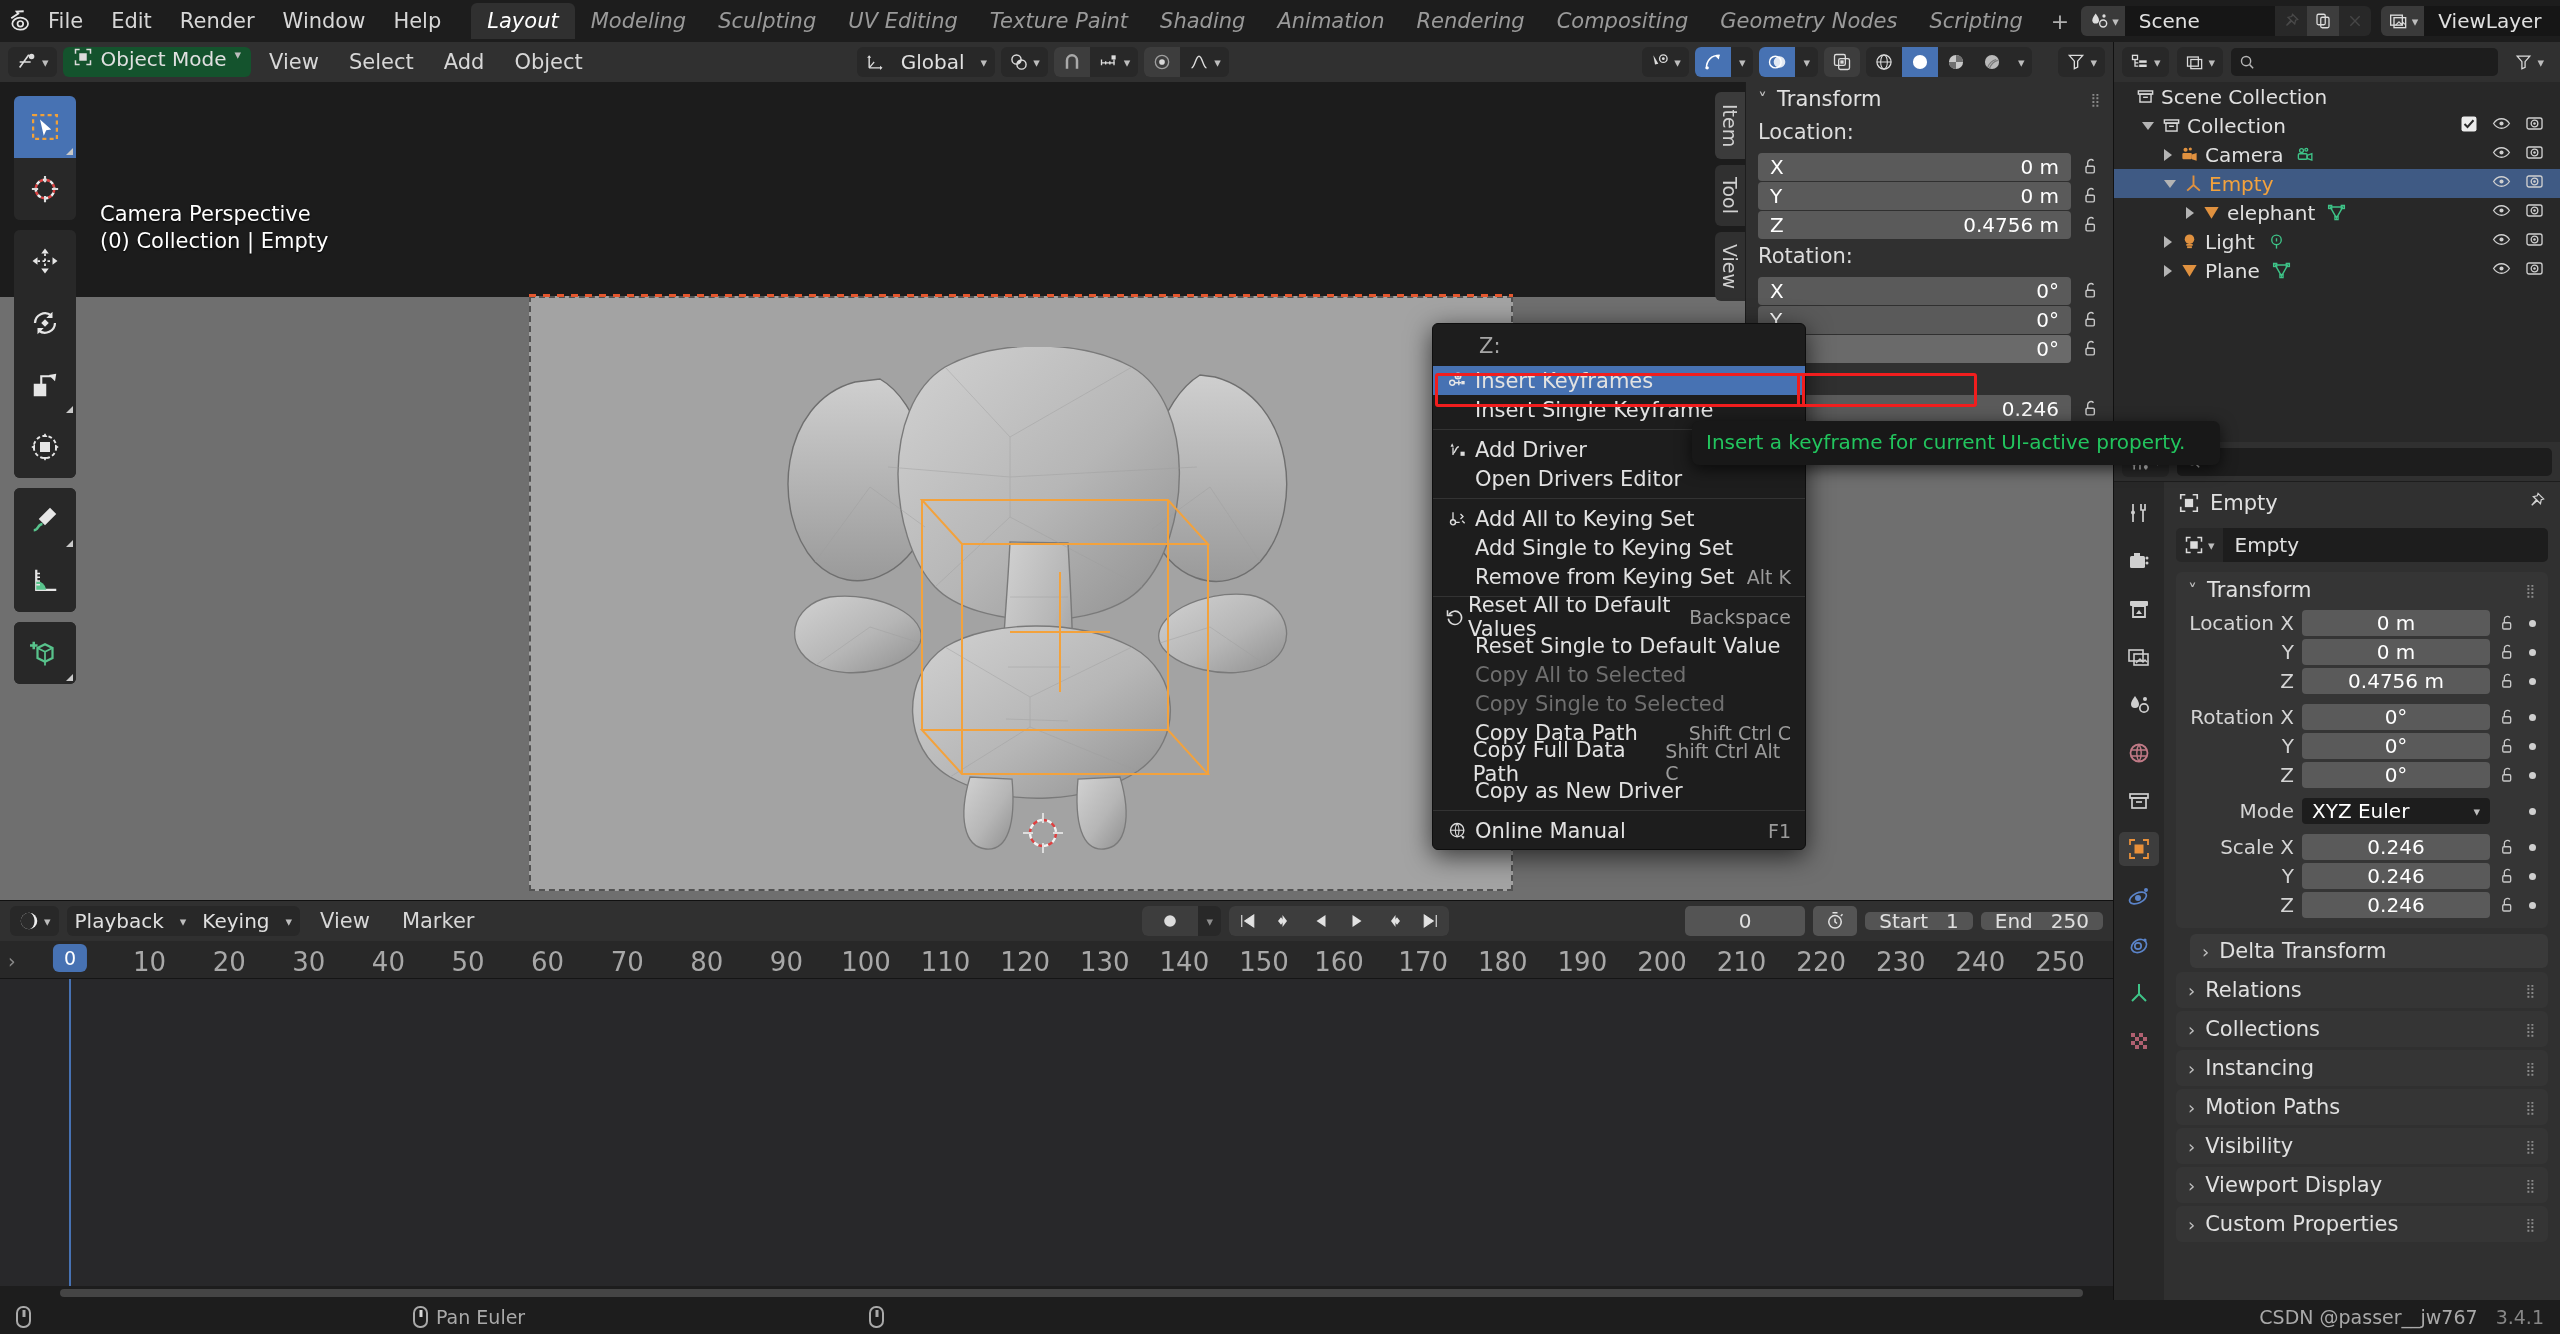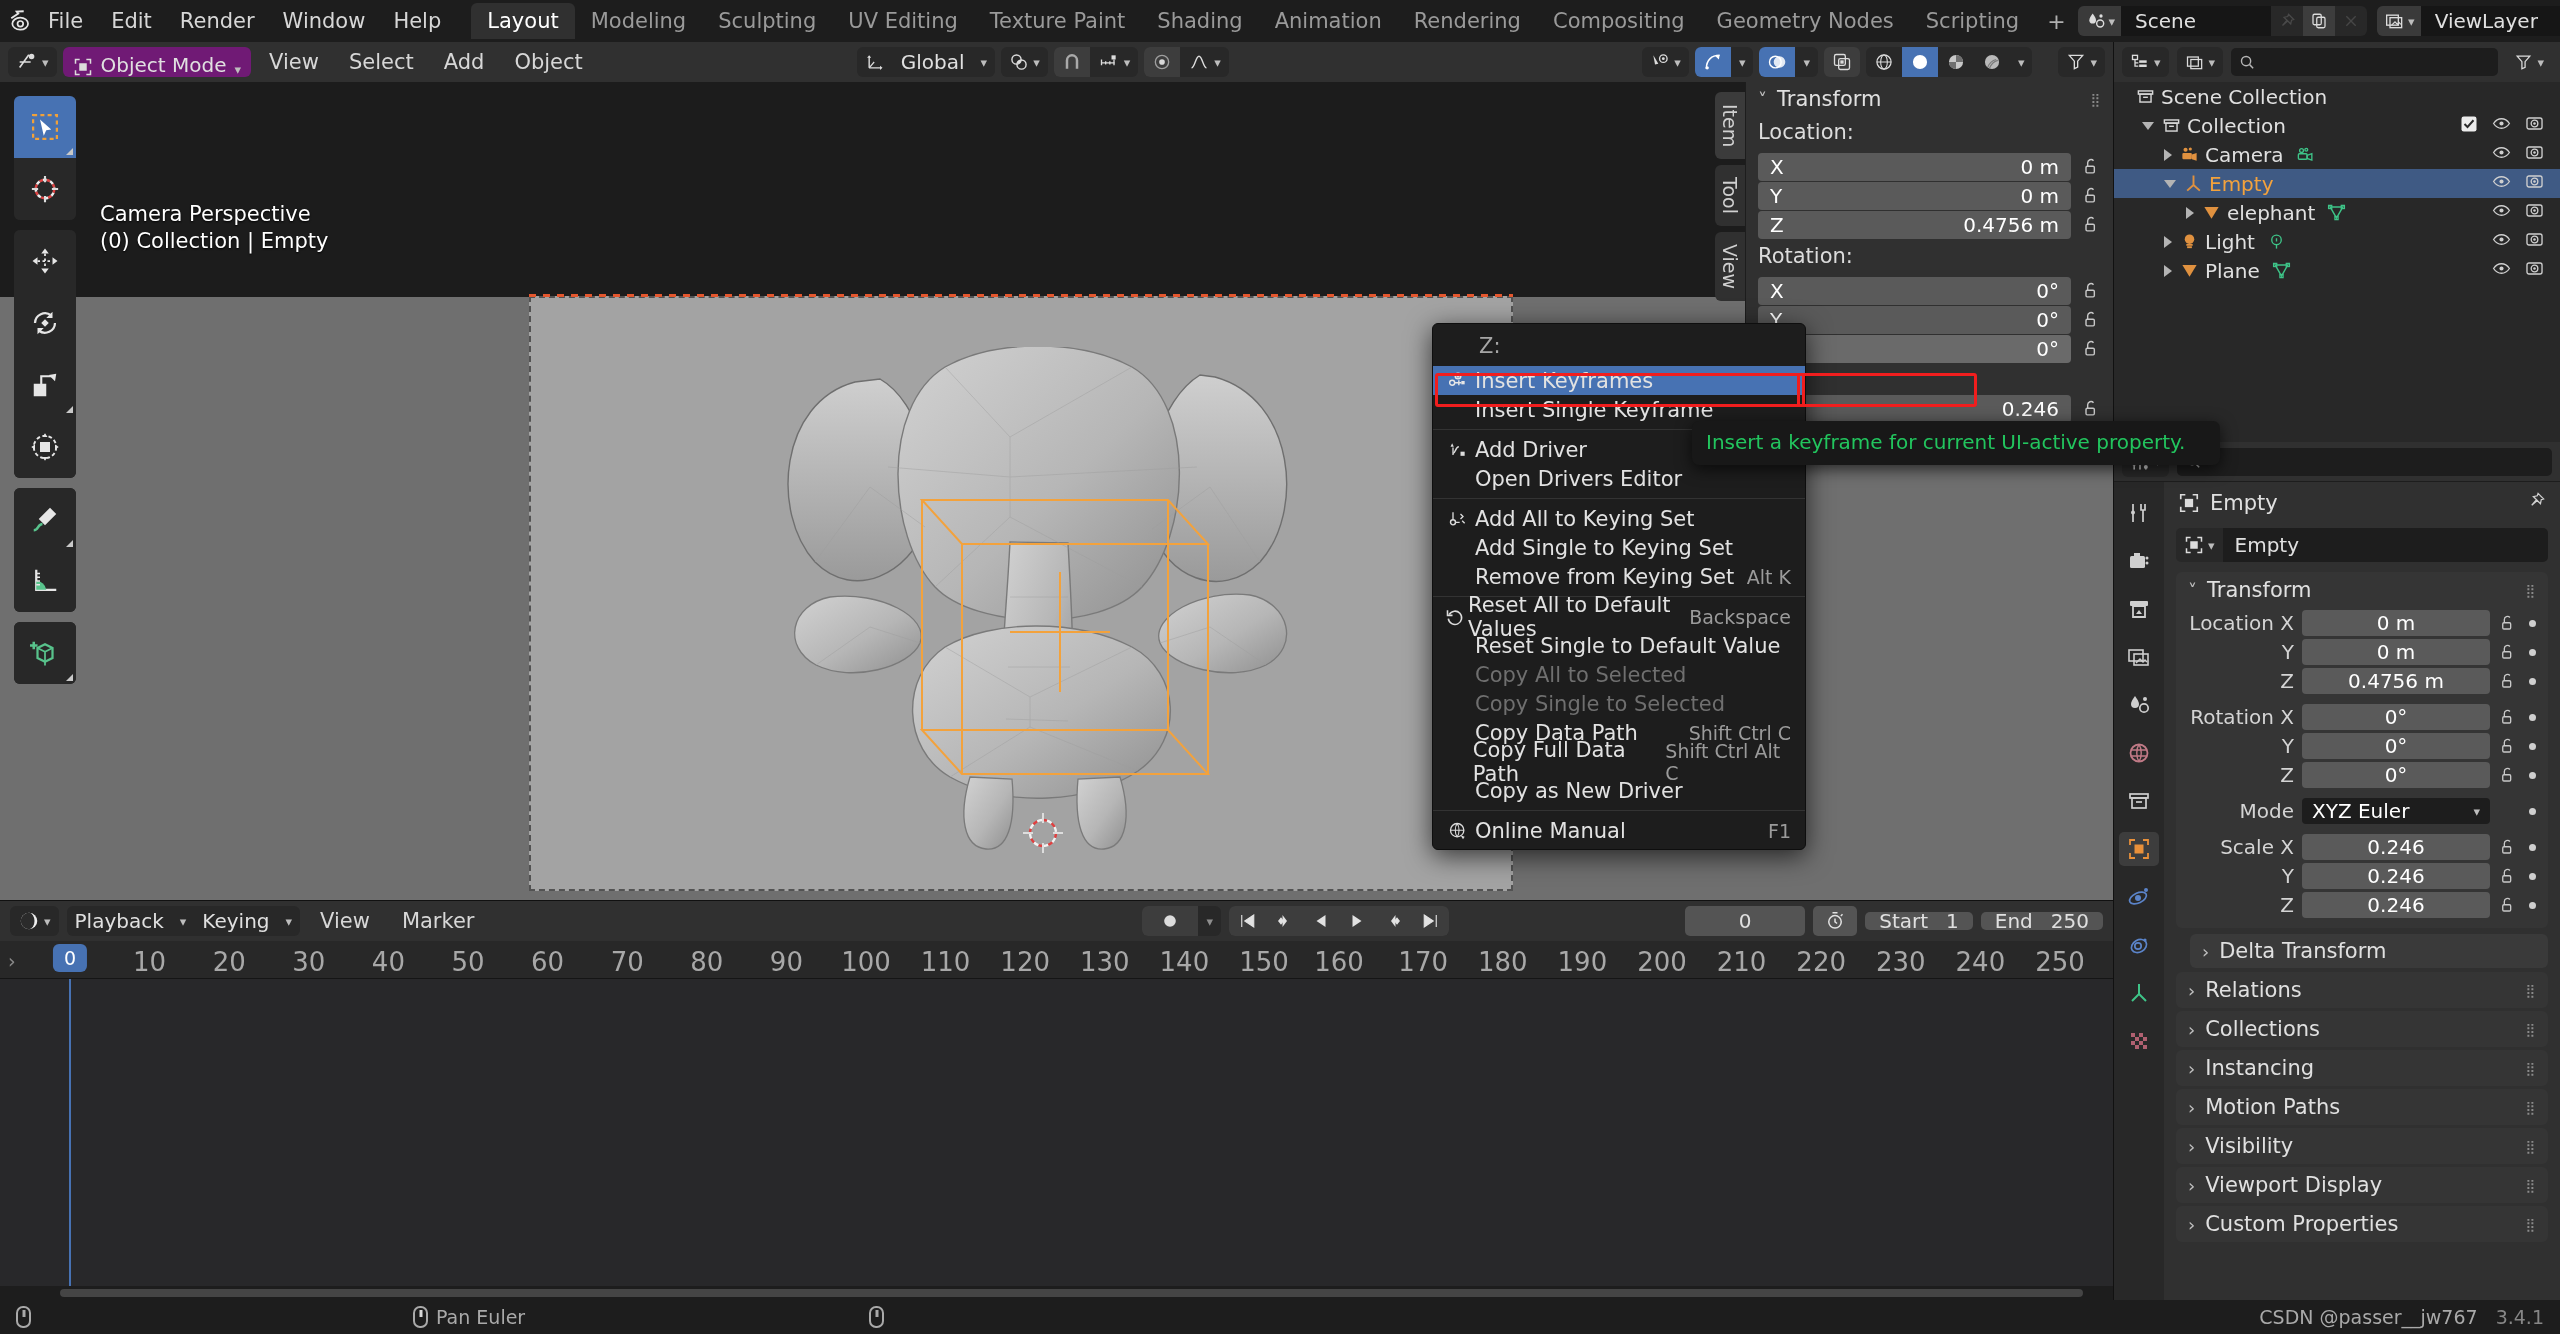--- a/index.html
+++ b/index.html
@@ -12,21 +12,21 @@
   }
 
   
   #topbar {
     height:42px; background:#1d1d1d; display:flex; align-items:center;
     padding:0 8px; gap:0px; position:relative; z-index:40;
   }
   #topbar .logo { width:44px; display:flex; justify-content:center; align-items:center; }
   .tb-menu { padding:4px 14px; color:#d7d7d7; font-size:21px; border-radius:4px; white-space:nowrap; }
   .ws-tabs { display:flex; align-items:center; margin-left:16px; gap:0; }
-  .ws-tab { padding:6px 16px; font-size:21px; color:#9a9a9a; border-radius:6px 6px 0 0; white-space:nowrap;}
+  .ws-tab { padding:6px 16px; font-size:21px; color:#9a9a9a; border-radius:6px 6px 0 0; white-space:nowrap;font-style:italic;}
   .ws-tab.active { background:#303030; color:#fff; }
   .ws-plus { padding:6px 12px; color:#b0b0b0; font-size:22px; }
   .tb-right { margin-left:auto; display:flex; align-items:center; gap:10px; padding-right:6px; }
   .id-block { display:flex; align-items:center; background:#282828; border-radius:6px; height:30px; overflow:hidden; }
   .id-icon { background:#3a3a3a; height:30px; display:flex; align-items:center; padding:0 6px 0 8px; gap:3px; }
   .id-name { background:#161616; height:30px; display:flex; align-items:center; padding:0 14px; font-size:20px; min-width:150px; }
   .id-btn { height:30px; width:32px; display:flex; align-items:center; justify-content:center; }
   .id-btn.hl { background:#3d3d3d; }
   .id-btn.dim svg, .id-btn.dim { opacity:.45; }
 
@@ -39,21 +39,21 @@
   
   #vpheader {
     height:40px; background:#303030; display:flex; align-items:center; gap:6px;
     padding:0 8px; position:relative; z-index:20;
   }
   .btn-g { display:flex; align-items:center; background:#282828; border-radius:6px; height:30px; overflow:hidden; }
   .bg-item { height:30px; display:flex; align-items:center; justify-content:center; padding:0 8px; gap:4px; }
   .bg-item.on { background:#4772b3; }
   .bg-item.on2 { background:#3d3d3d; }
   .vp-menu { padding:4px 12px; color:#d7d7d7; font-size:21px; border-radius:4px; }
-  .mode-sel { display:flex; align-items:flex-end; background:#701a75; border-radius:6px; height:30px; padding:0 10px; gap:8px; font-size:20px;}
+  .mode-sel { display:flex; align-items:flex-start; background:#14532d; border-radius:6px; height:30px; padding:0 10px; gap:8px; font-size:20px;}
   .spacer { flex:1 1 auto; }
 
   
   #vpbody { position:relative; flex:1 1 auto; background:#393939; overflow:hidden; }
   .vp-text { position:absolute; left:100px; color:#fff; font-size:21px; text-shadow:0 1px 2px #000; }
   
   #vptools { position:absolute; left:14px; top:14px; display:flex; flex-direction:column; gap:10px; z-index:8;}
   .tool-grp { display:flex; flex-direction:column; background:#282828; border-radius:6px; overflow:hidden; }
   .tool-btn { width:62px; height:62px; display:flex; align-items:center; justify-content:center; position:relative; background:#282828;}
   .tool-btn.active { background:#4772b3; }

